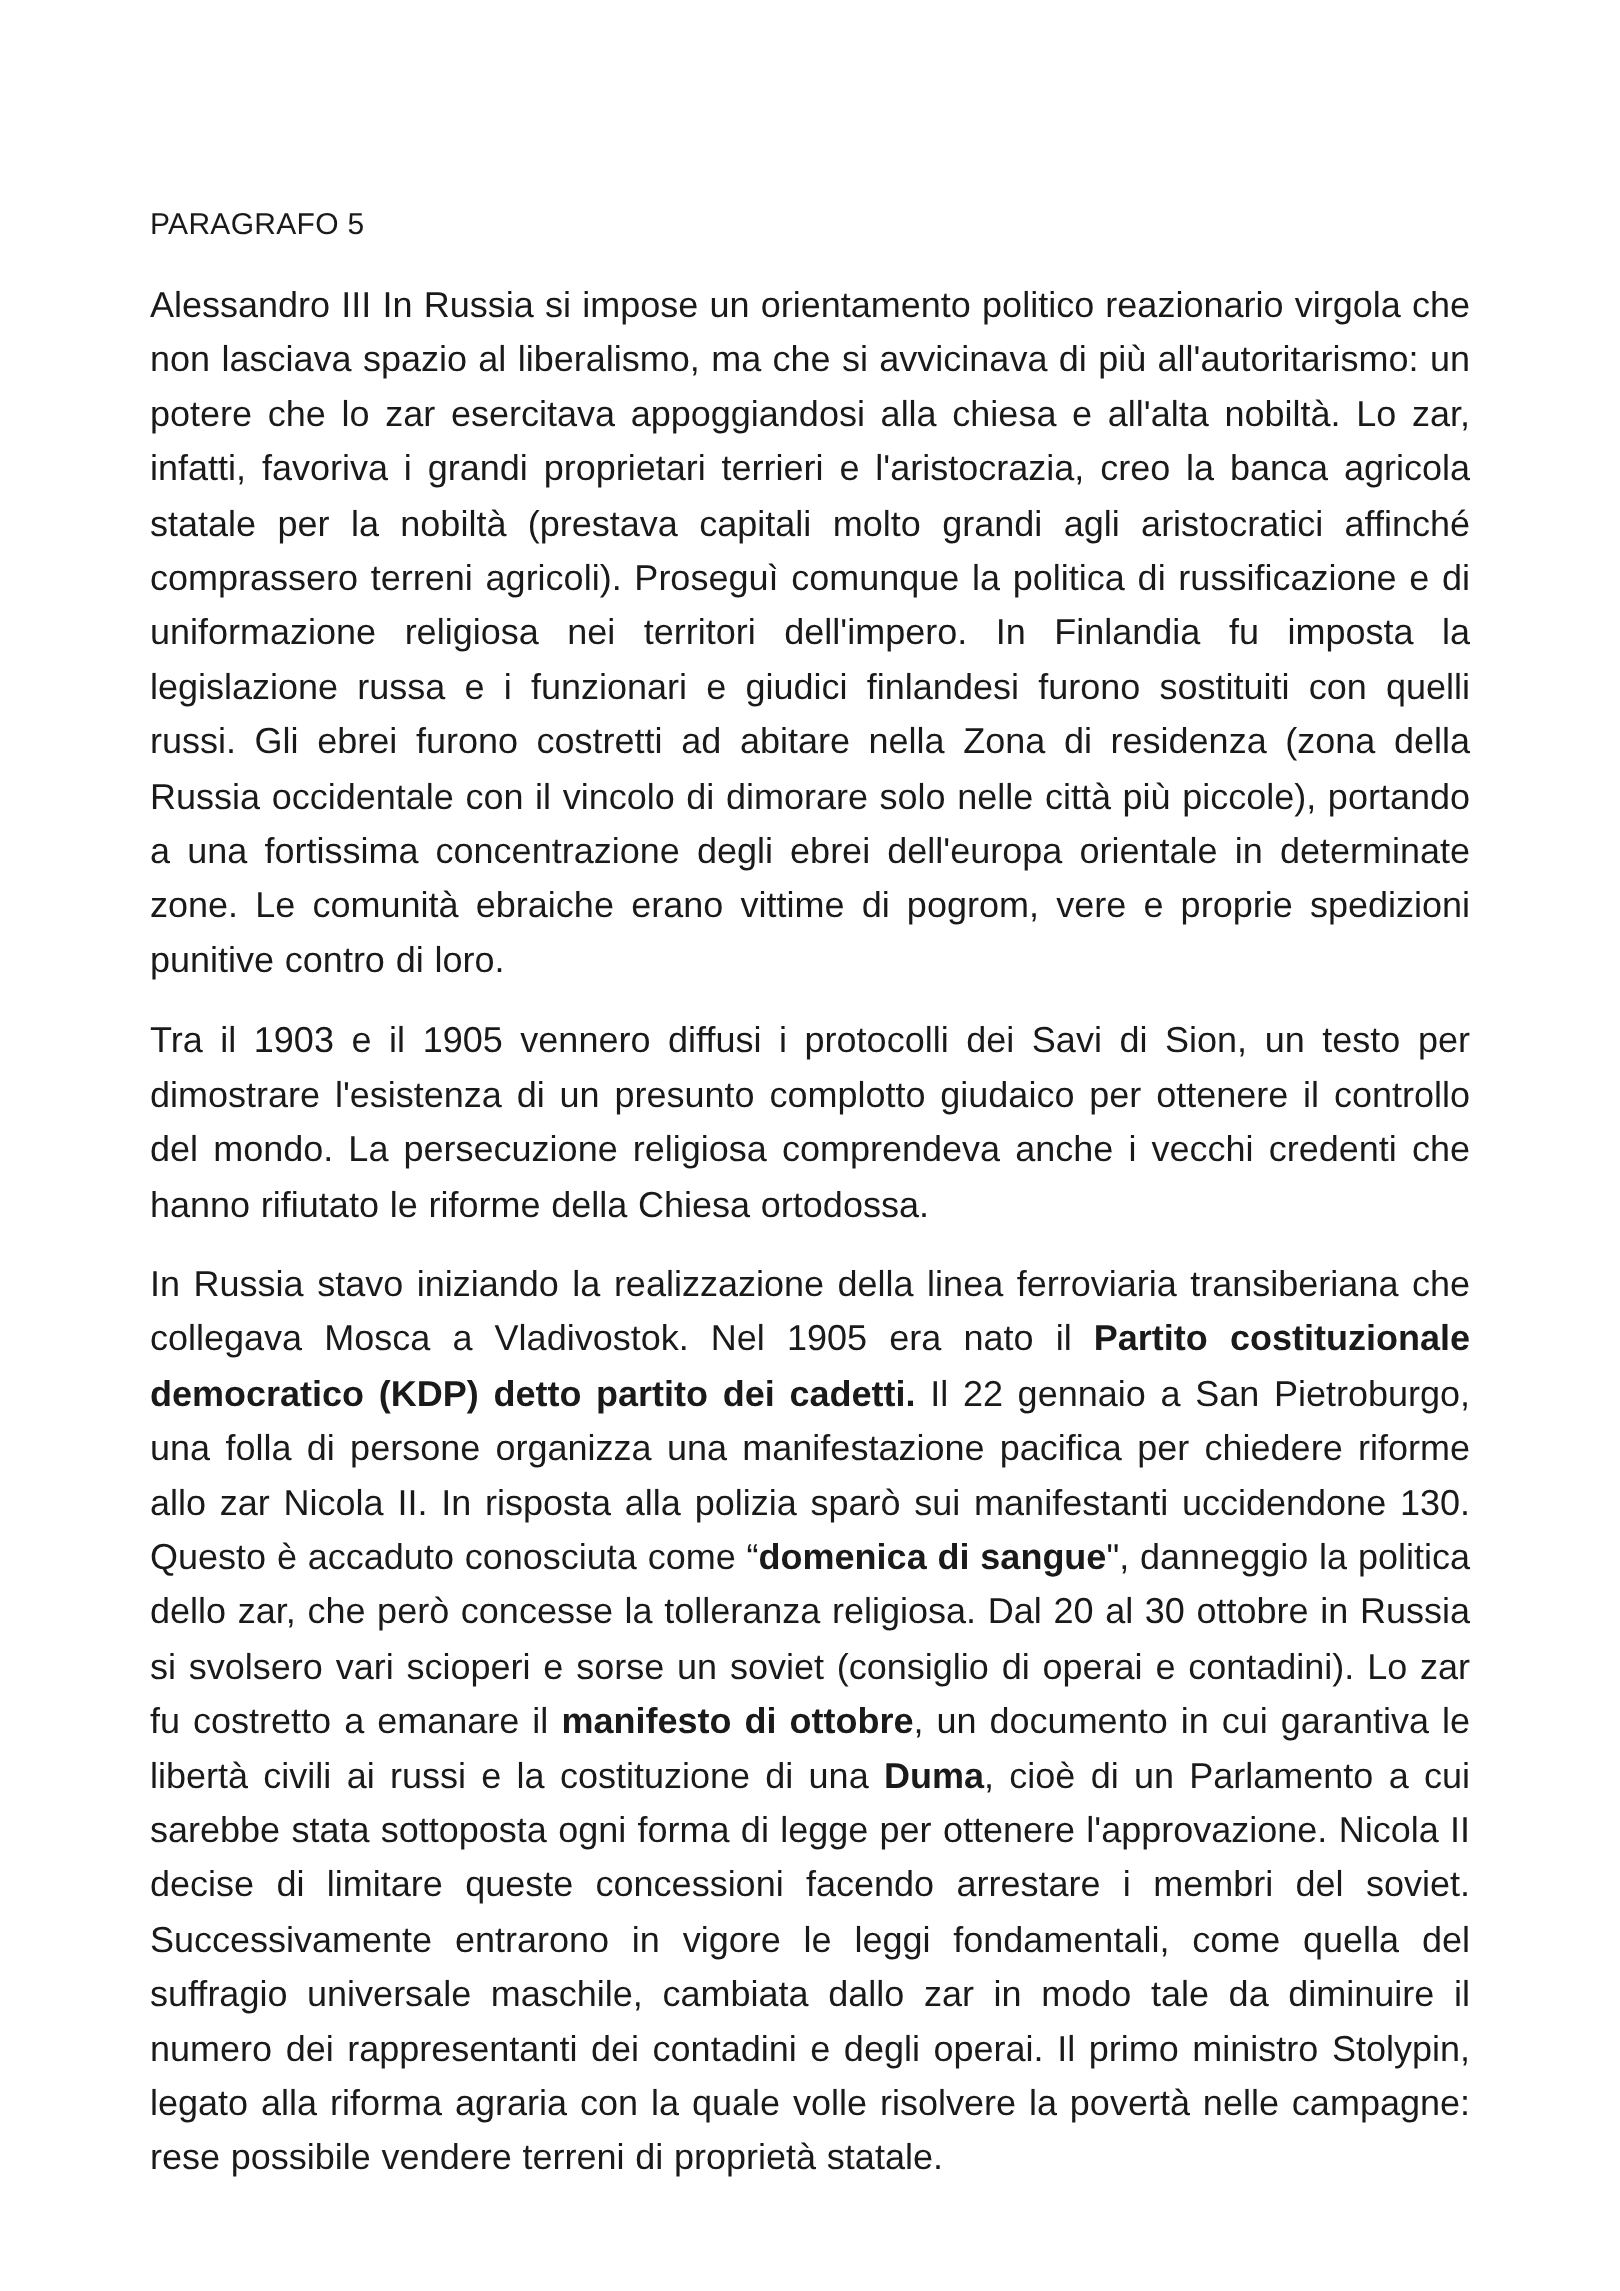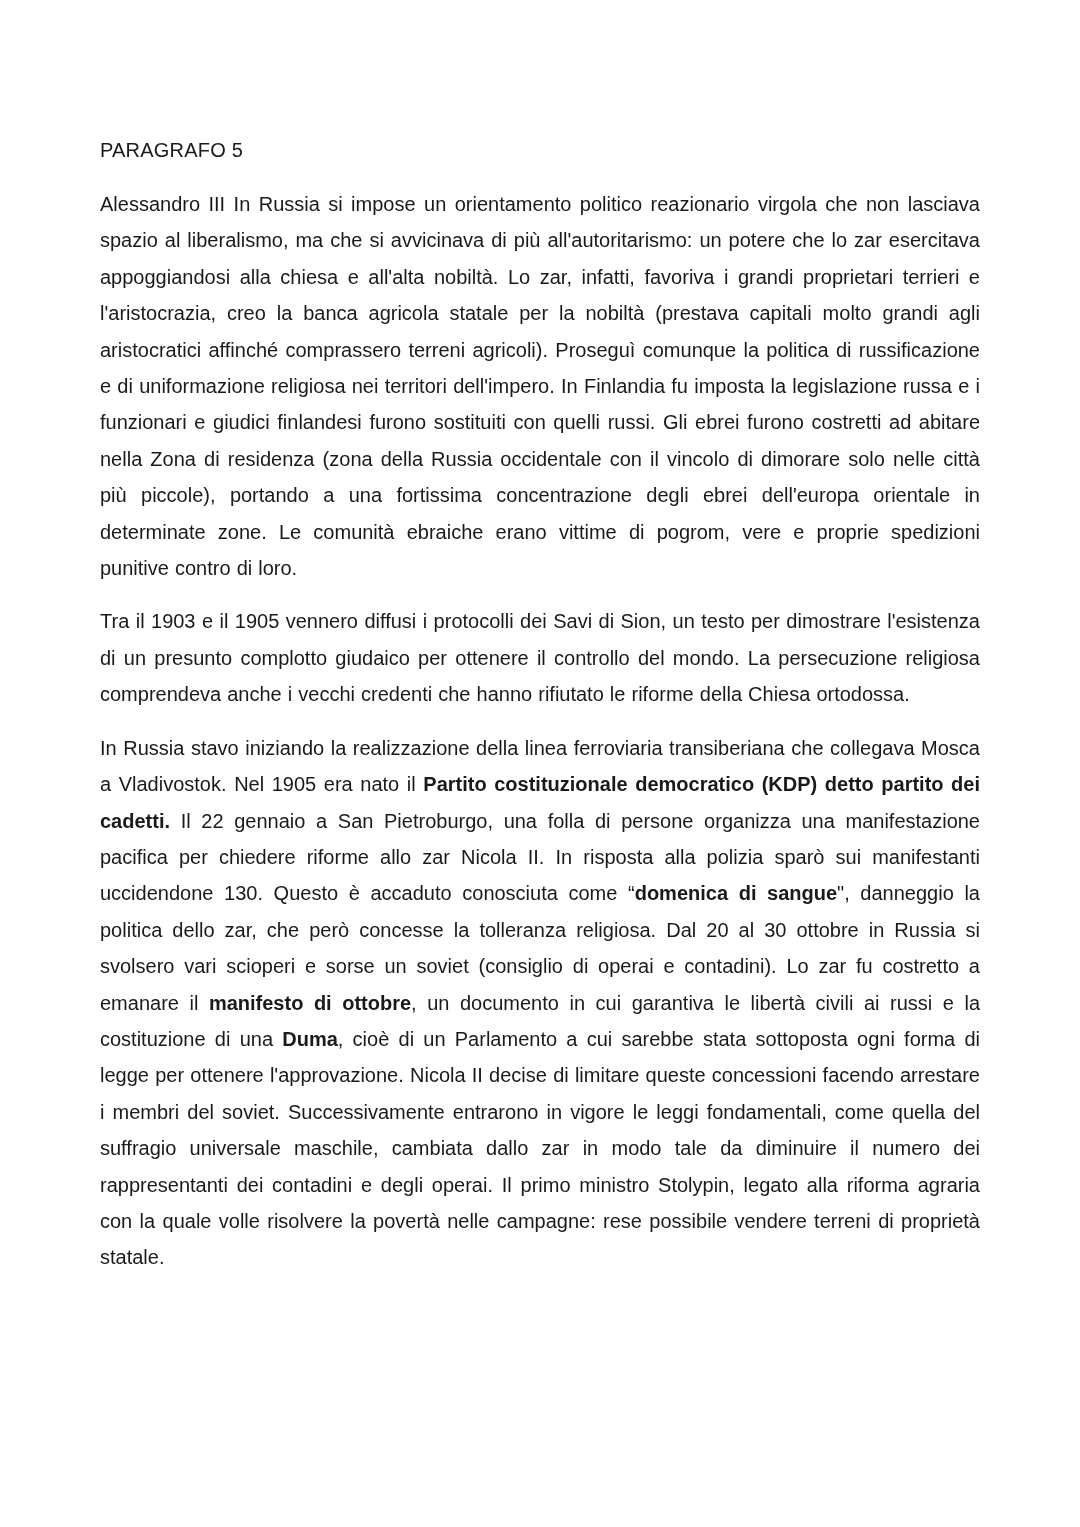--- a/index.html
+++ b/index.html
@@ -21,21 +21,21 @@
     background: #ffffff;
   }
   .doc-title {
     font-size: 20px;
     font-weight: 400;
     line-height: 28px;
     margin: 0 0 22px 0;
     letter-spacing: 0.2px;
   }
   .doc-body p {
-    font-size: 20px;
+    font-size: 24px;
     line-height: 36.4px;
     text-align: justify;
     margin: 0 0 17px 0;
     word-spacing: 0.5px;
   }
   .doc-body p:last-child {
     margin-bottom: 0;
   }
   .doc-body strong {
     font-weight: 700;

